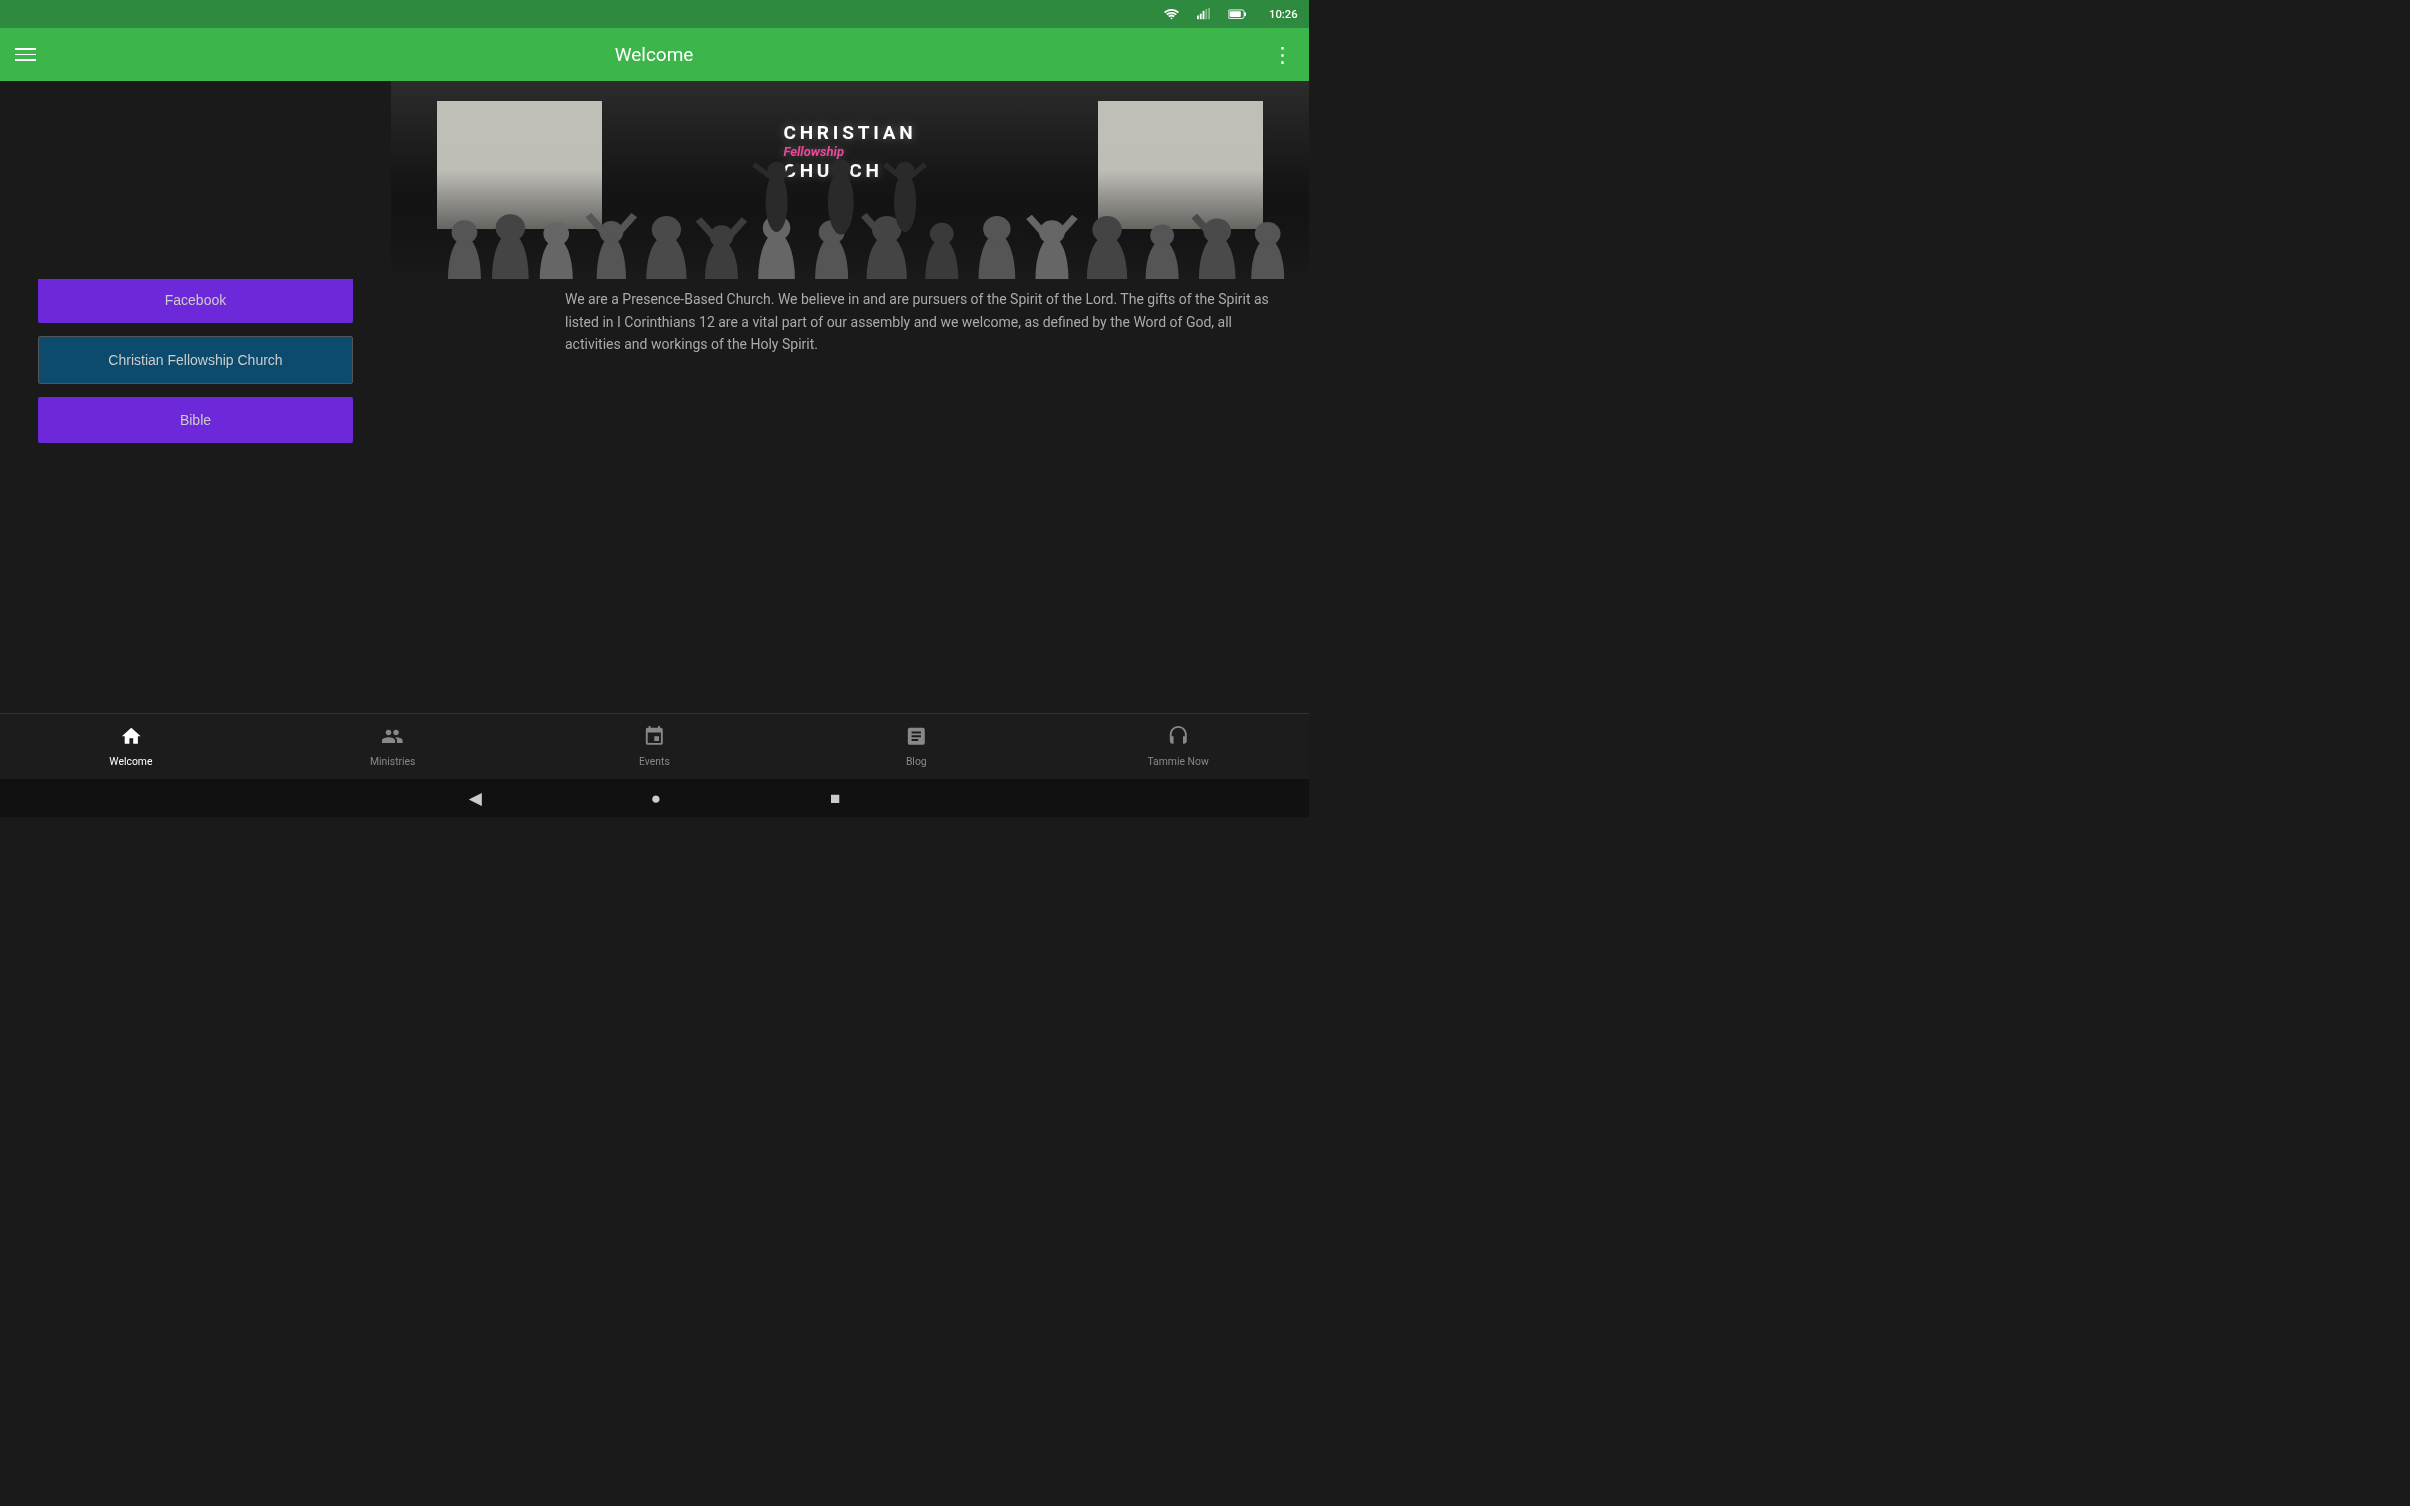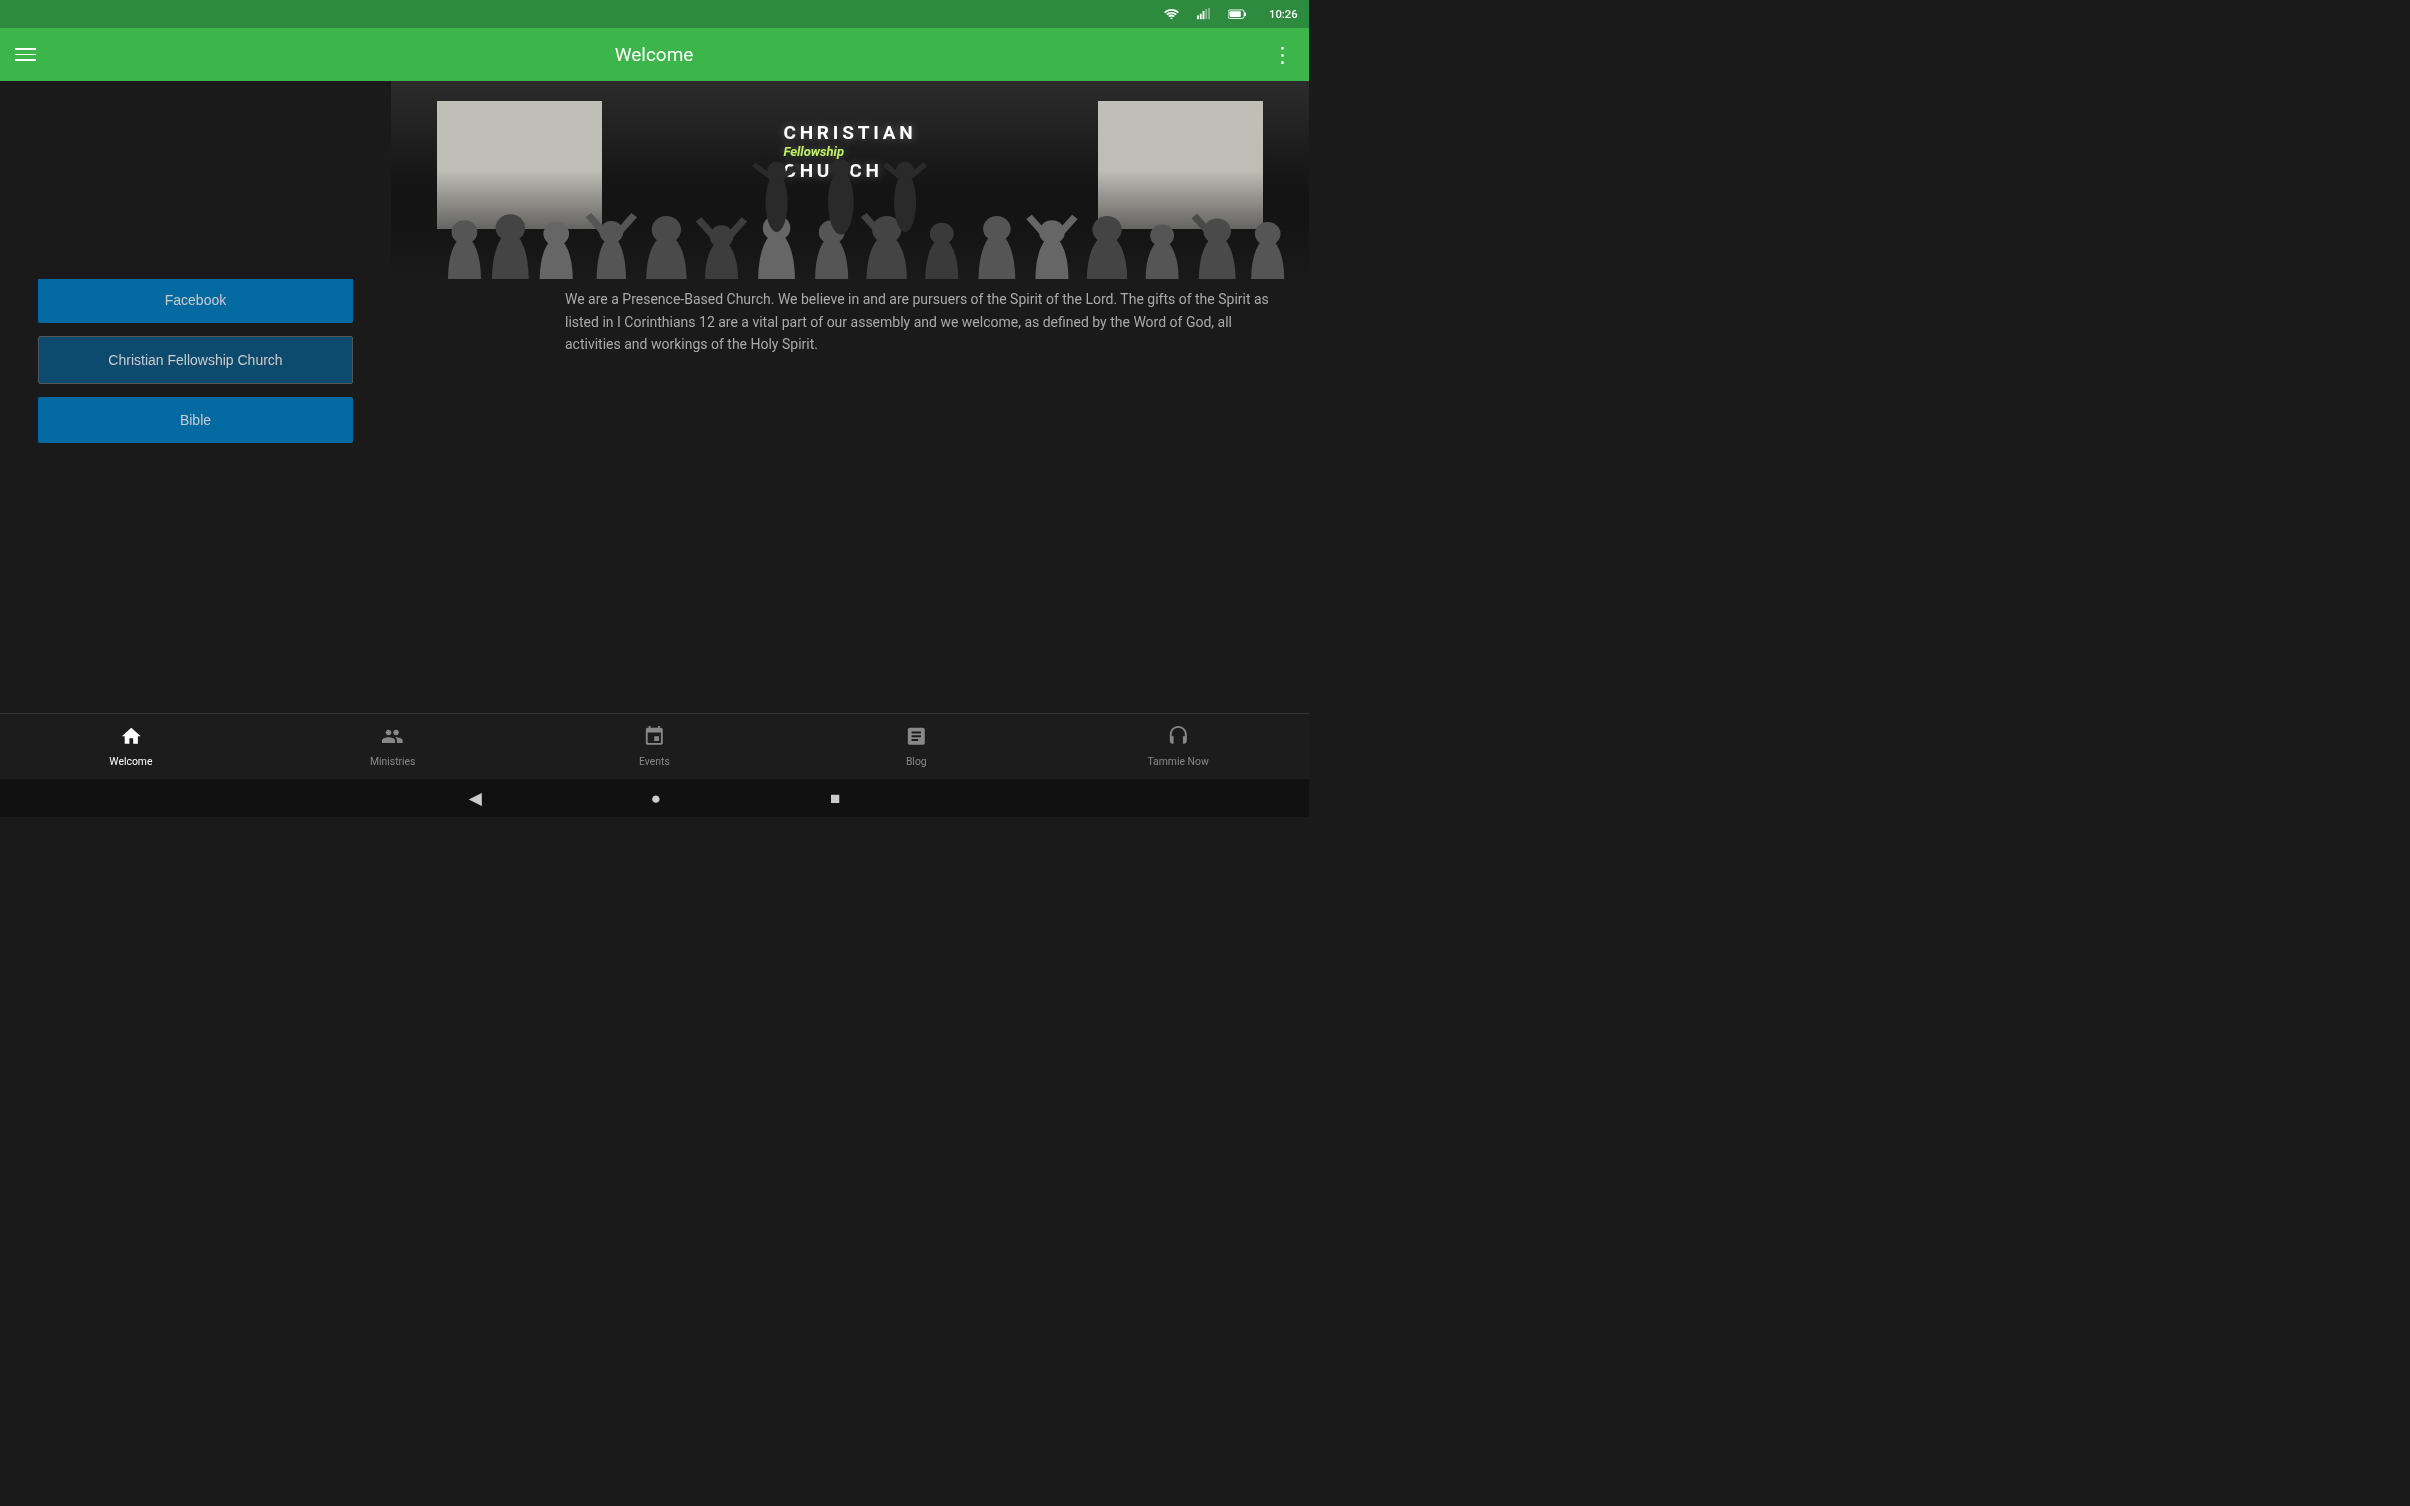--- a/index.html
+++ b/index.html
@@ -135,21 +135,21 @@
       white-space: nowrap;
     }
 
     .stage-text .christian {
       font-size: 19px;
       letter-spacing: 3.8px;
     }
 
     .stage-text .fellowship {
       font-size: 13px;
-      color: #bef264;
+      color: #ec4899;
       font-style: italic;
     }
 
     .stage-text .church {
       font-size: 19px;
       letter-spacing: 3.8px;
     }
 
     .crowd {
       position: absolute;
@@ -166,21 +166,21 @@
       top: 81px;
       left: 0;
       width: 391px;
       padding: 19px 38px;
       display: flex;
       flex-direction: column;
       gap: 13px;
     }
 
     .sidebar-btn {
-      background: #0369a1;
+      background: #6d28d9;
       color: #cccccc;
       border: none;
       padding: 15px;
       font-size: 14px;
       text-align: center;
       cursor: pointer;
       border-radius: 1.9px;
       width: 100%;
     }
 

